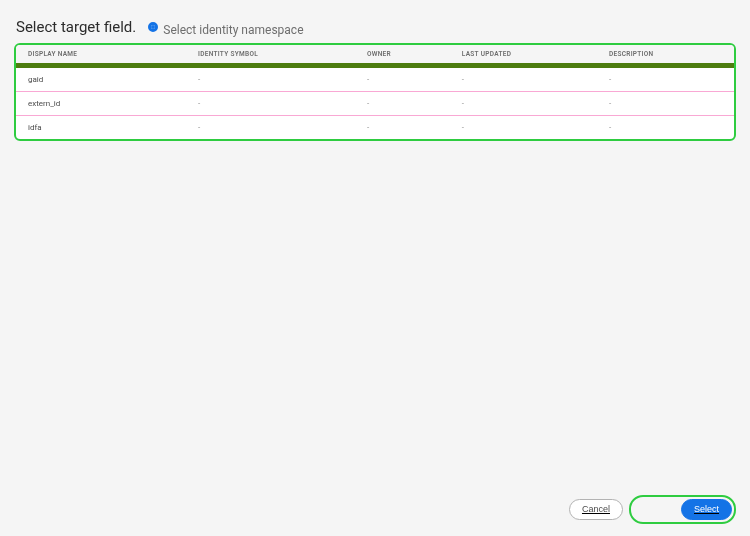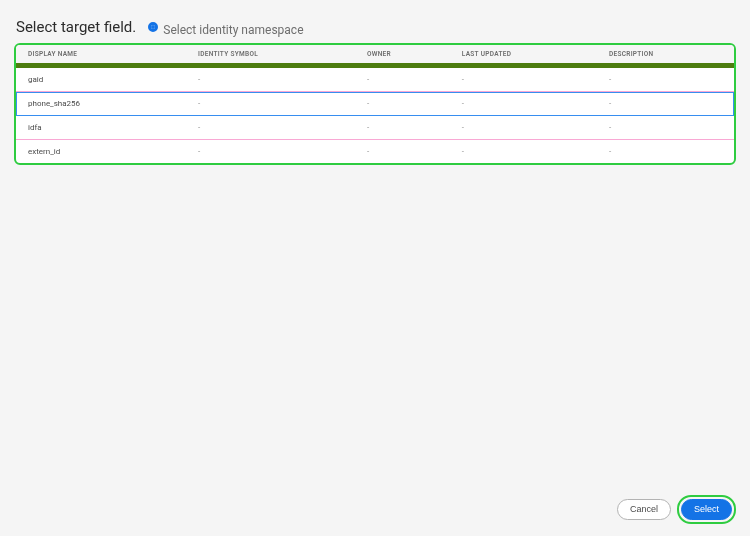--- a/index.html
+++ b/index.html
@@ -92,38 +92,40 @@
       outline-offset: -1.5px;
       background: #fff;
     }
     .footer {
       position: absolute;
       right: 14px;
       bottom: 12px;
       display: flex;
       align-items: center;
       gap: 6px;
+      text-decoration: underline;
     }
     .btn {
       font-size: 9px;
       padding: 4px 12px;
       border-radius: 12px;
       cursor: pointer;
       border: 1px solid transparent;
       line-height: 1.2;
     }
     .btn-cancel {
       background: #fff;
       color: #4b4b4b;
       border: 1px solid #b3b3b3;
     }
     .btn-select {
       background: #1473e6;
       color: #fff;
       border: 1px solid #1473e6;
+      margin-left: 48px;
     }
     .select-highlight {
       border: 2px solid #2ecc40;
       border-radius: 14px;
       padding: 2px;
       display: inline-flex;
     }
   </style>
 </head>
 <body>
@@ -148,36 +150,29 @@
       </tr>
     </thead>
     <tbody id="table-body">
         <tr>
           <td>gaid</td>
           <td class="dash">-</td>
           <td class="dash">-</td>
           <td class="dash">-</td>
           <td class="dash">-</td>
         </tr>
-        <tr class="selected">
-          <td>phone_sha256</td>
+        <tr>
+          <td>extern_id</td>
           <td class="dash">-</td>
           <td class="dash">-</td>
           <td class="dash">-</td>
           <td class="dash">-</td>
         </tr>
         <tr>
           <td>idfa</td>
-          <td class="dash">-</td>
-          <td class="dash">-</td>
-          <td class="dash">-</td>
-          <td class="dash">-</td>
-        </tr>
-        <tr>
-          <td>extern_id</td>
           <td class="dash">-</td>
           <td class="dash">-</td>
           <td class="dash">-</td>
           <td class="dash">-</td>
         </tr>
       </tbody>
   </table>
 </div>
 
 <div class="footer">

